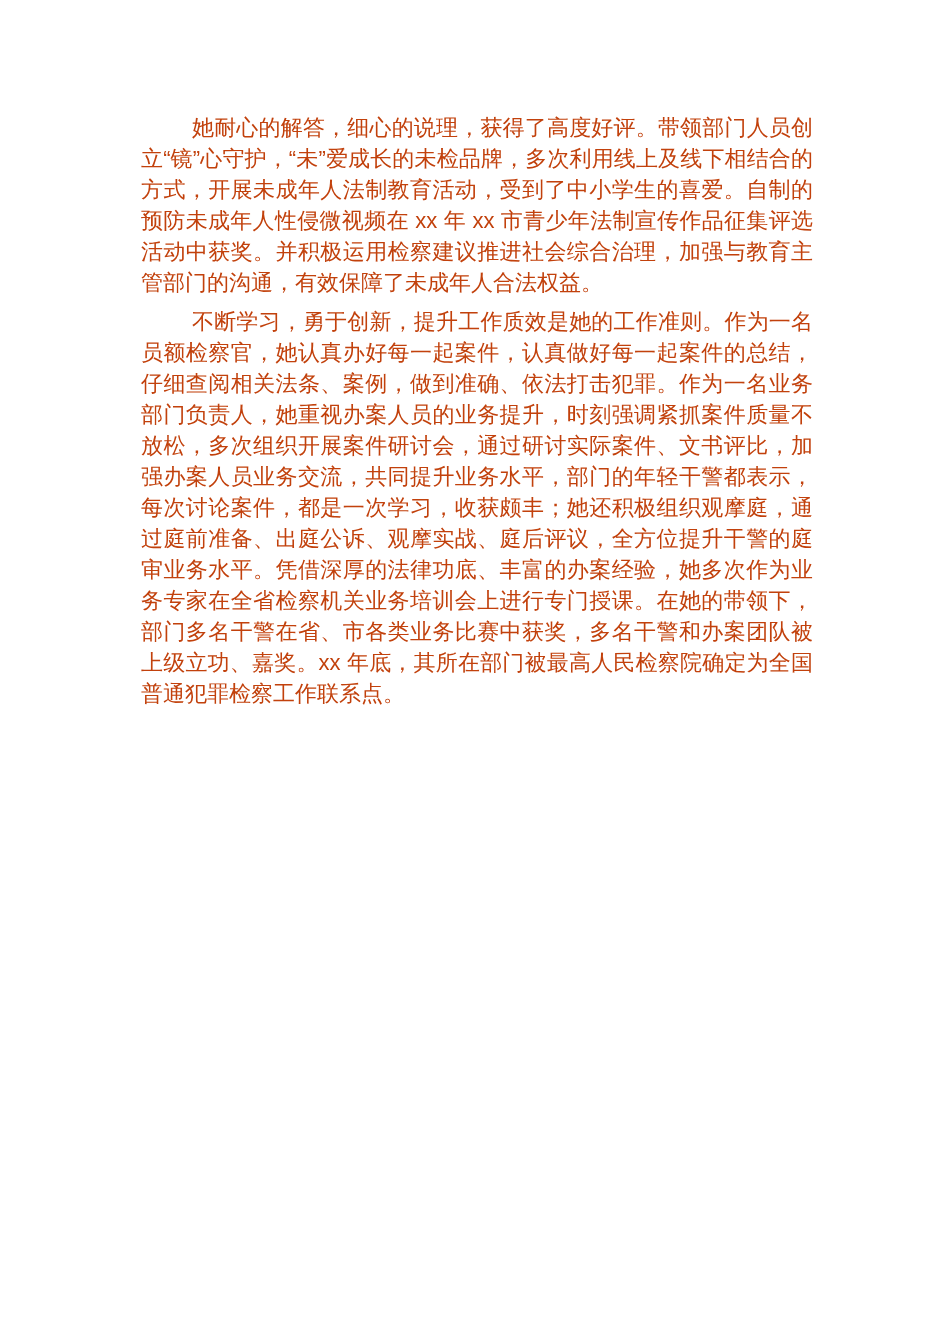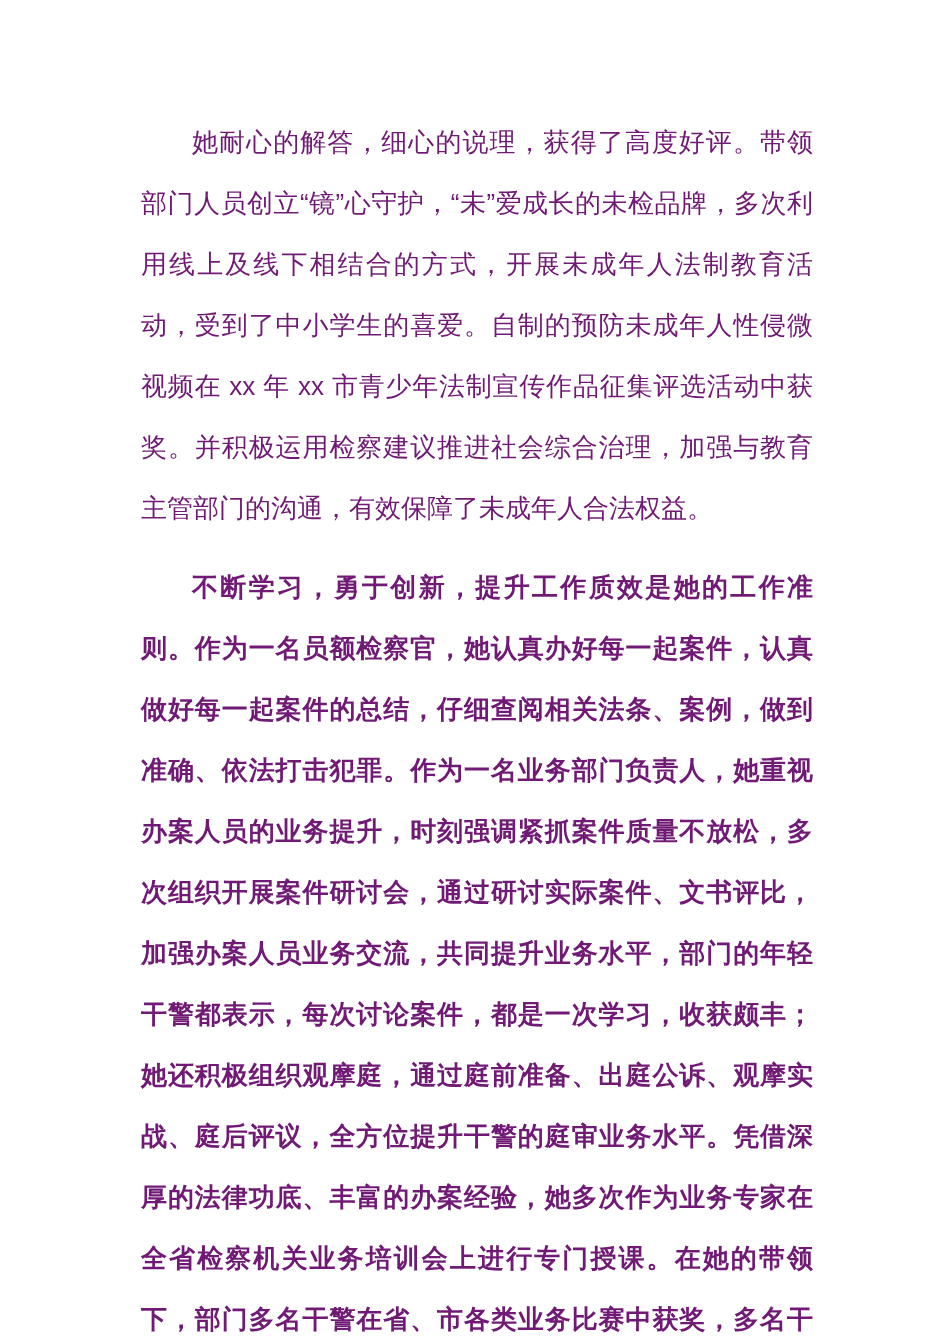--- a/index.html
+++ b/index.html
@@ -17,34 +17,33 @@
   }
   .doc-body {
     position: absolute;
     left: 141px;
     top: 112px;
     width: 672px;
   }
   .para {
     margin: 0 0 0 0;
     font-family: "Liberation Sans", "DejaVu Sans", sans-serif;
-    font-size: 26px;
-    line-height: 61px;
-    color: #701a75;
+    font-size: 22px;
+    line-height: 31px;
+    color: #c2410c;
     text-align: justify;
     text-justify: inter-ideograph;
     text-indent: 51px;
     letter-spacing: 0px;
     word-spacing: 0px;
     font-weight: 400;
     -webkit-font-smoothing: none;
   }
   .para + .para {
-    margin-top: 18px;
-    font-weight: bold;
+    margin-top: 8px;
   }
 </style>
 </head>
 <body>
 
 <div class="page">
   <div class="doc-body">
     <p class="para">她耐心的解答，细心的说理，获得了高度好评。带领部门人员创立“镜”心守护，“未”爱成长的未检品牌，多次利用线上及线下相结合的方式，开展未成年人法制教育活动，受到了中小学生的喜爱。自制的预防未成年人性侵微视频在 xx 年 xx 市青少年法制宣传作品征集评选活动中获奖。并积极运用检察建议推进社会综合治理，加强与教育主管部门的沟通，有效保障了未成年人合法权益。</p>
     <p class="para">不断学习，勇于创新，提升工作质效是她的工作准则。作为一名员额检察官，她认真办好每一起案件，认真做好每一起案件的总结，仔细查阅相关法条、案例，做到准确、依法打击犯罪。作为一名业务部门负责人，她重视办案人员的业务提升，时刻强调紧抓案件质量不放松，多次组织开展案件研讨会，通过研讨实际案件、文书评比，加强办案人员业务交流，共同提升业务水平，部门的年轻干警都表示，每次讨论案件，都是一次学习，收获颇丰；她还积极组织观摩庭，通过庭前准备、出庭公诉、观摩实战、庭后评议，全方位提升干警的庭审业务水平。凭借深厚的法律功底、丰富的办案经验，她多次作为业务专家在全省检察机关业务培训会上进行专门授课。在她的带领下，部门多名干警在省、市各类业务比赛中获奖，多名干警和办案团队被上级立功、嘉奖。xx 年底，其所在部门被最高人民检察院确定为全国普通犯罪检察工作联系点。</p>
   </div>

